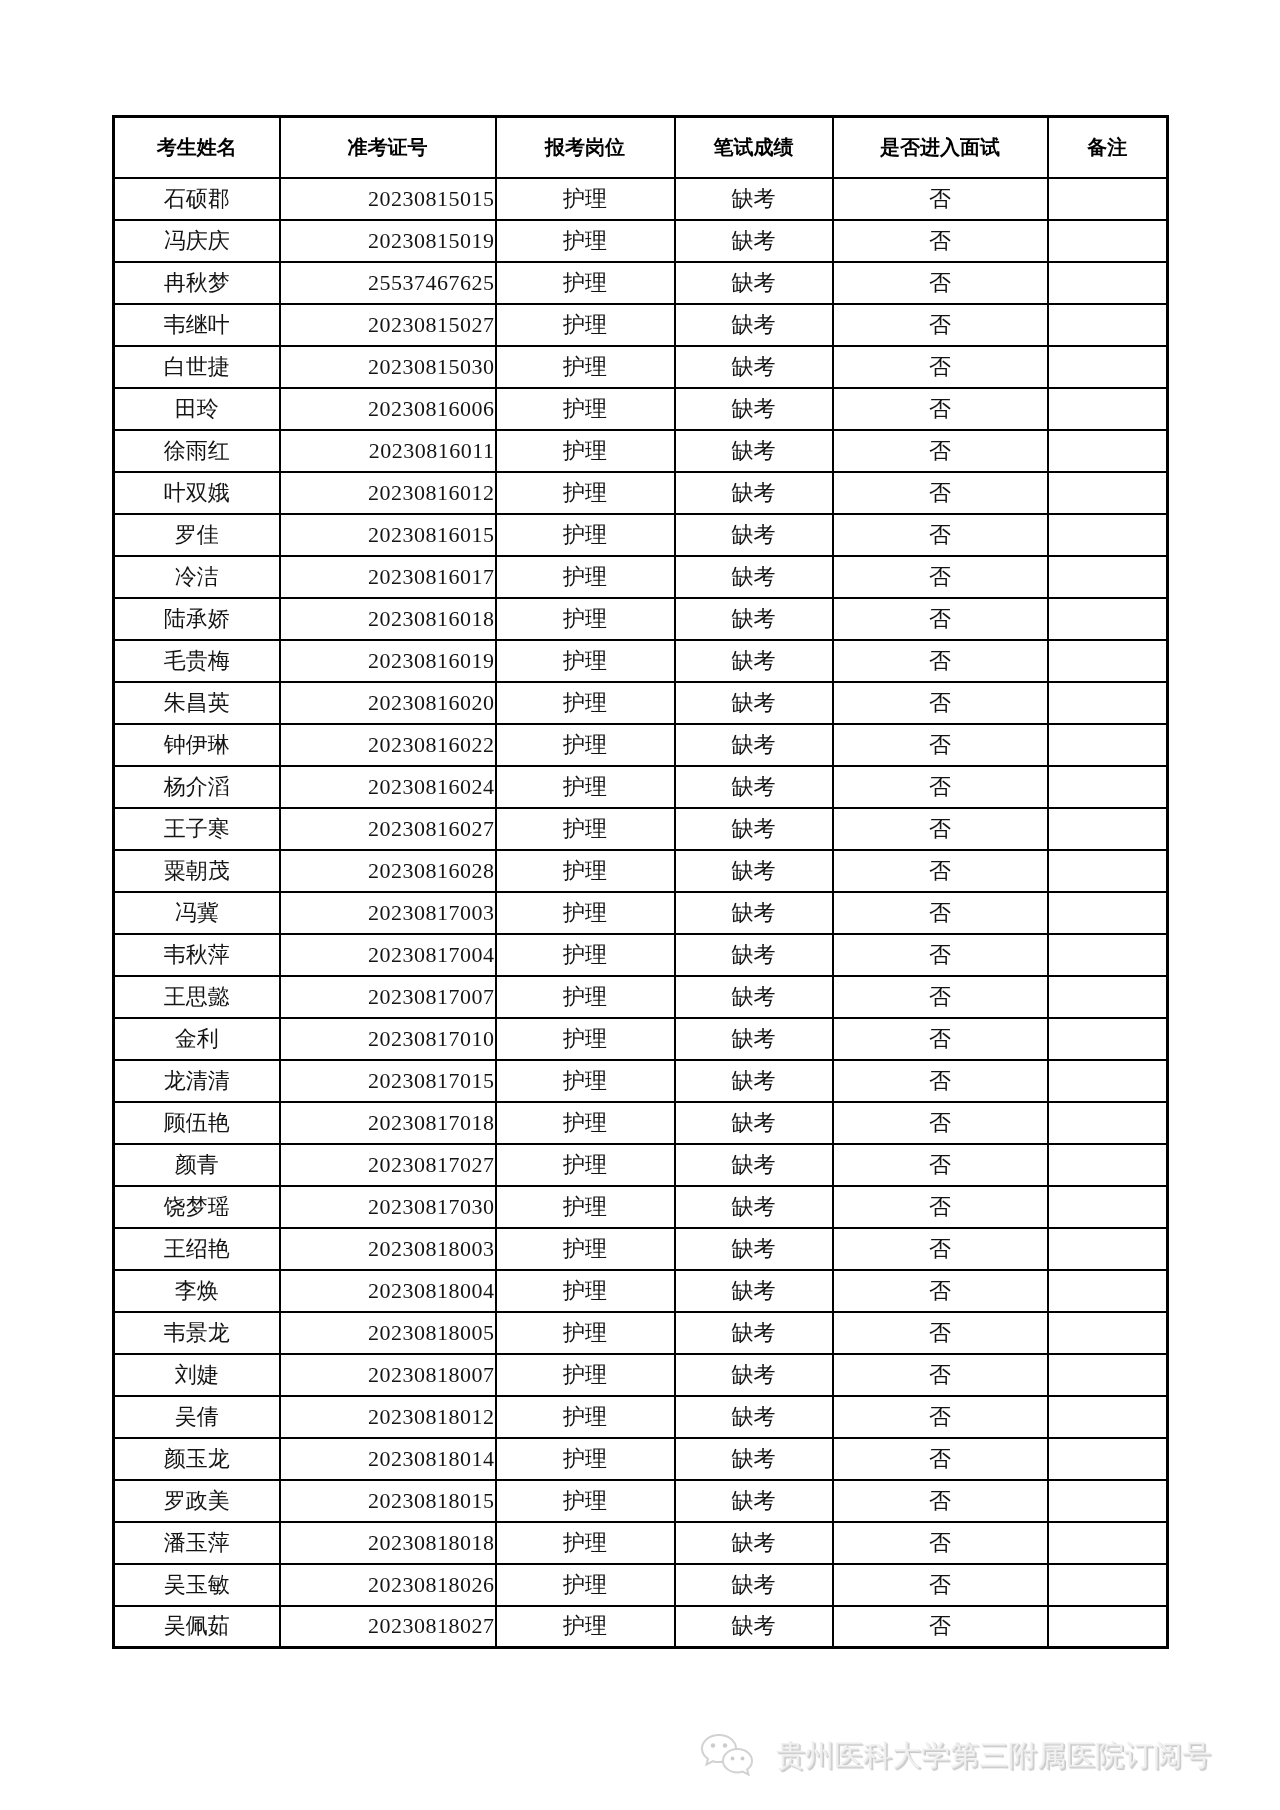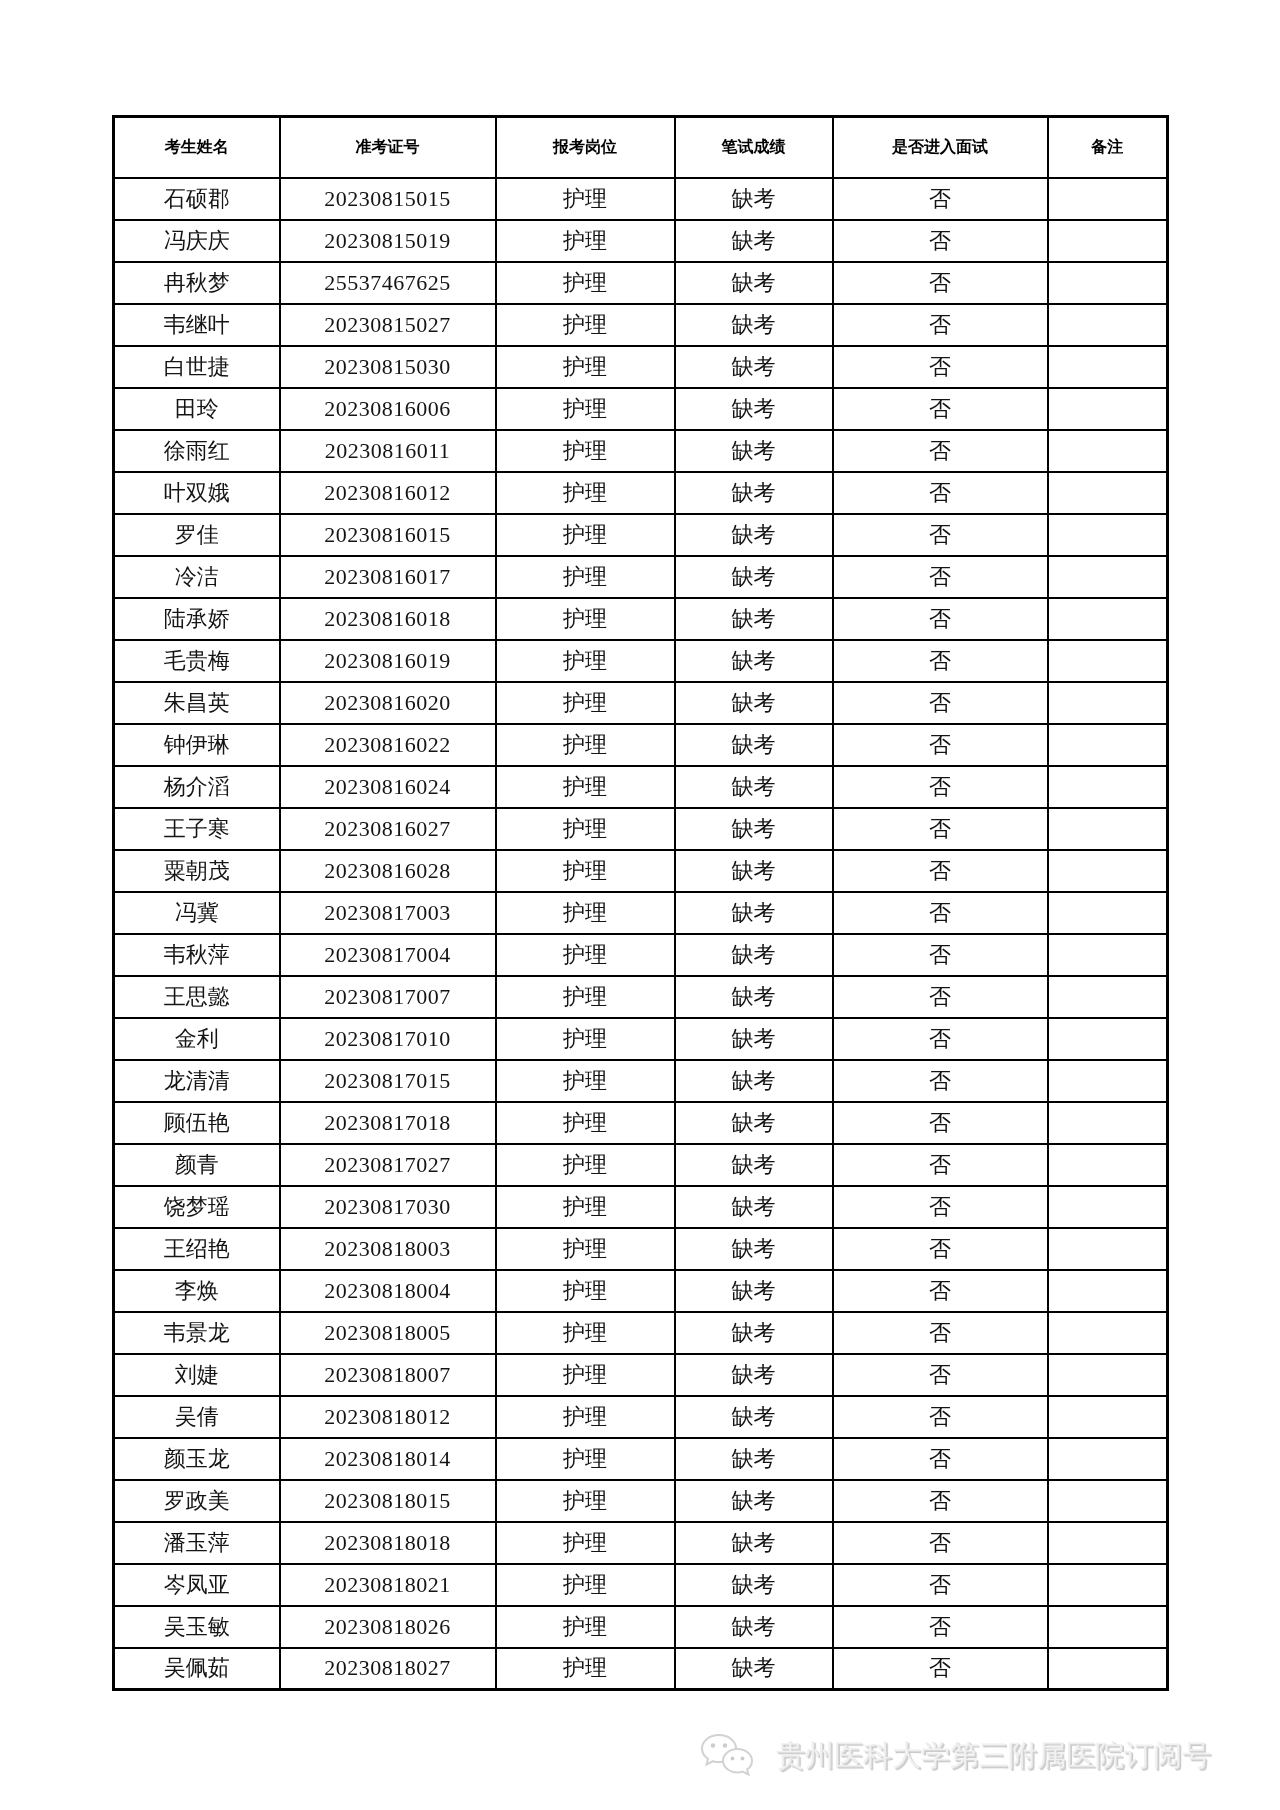--- a/index.html
+++ b/index.html
@@ -26,32 +26,33 @@
   .doc-table td {
     border: 2px solid #000000;
     text-align: center;
     vertical-align: middle;
     overflow: hidden;
     white-space: nowrap;
   }
   .doc-table thead tr { height: 61px; }
   .doc-table tbody tr { height: 42px; }
   .doc-table th {
-    font-size: 16px;
+    font-size: 20px;
     font-weight: bold;
     color: #000000;
   }
   .doc-table td {
     font-size: 22px;
     font-weight: normal;
     color: #141414;
   }
   .doc-table td.num-cell {
     font-family: "Liberation Serif", "DejaVu Serif", serif;
     letter-spacing: 0.5px;
+    text-align: right;
   }
 
   .watermark {
     position: absolute;
     left: 698px;
     top: 1732px;
     display: flex;
     align-items: center;
     gap: 20px;
   }
@@ -346,28 +347,20 @@
   </tr>
       <tr>
     <td>潘玉萍</td>
     <td class="num-cell">20230818018</td>
     <td>护理</td>
     <td>缺考</td>
     <td>否</td>
     <td></td>
   </tr>
       <tr>
-    <td>岑凤亚</td>
-    <td class="num-cell">20230818021</td>
-    <td>护理</td>
-    <td>缺考</td>
-    <td>否</td>
-    <td></td>
-  </tr>
-      <tr>
     <td>吴玉敏</td>
     <td class="num-cell">20230818026</td>
     <td>护理</td>
     <td>缺考</td>
     <td>否</td>
     <td></td>
   </tr>
       <tr>
     <td>吴佩茹</td>
     <td class="num-cell">20230818027</td>

